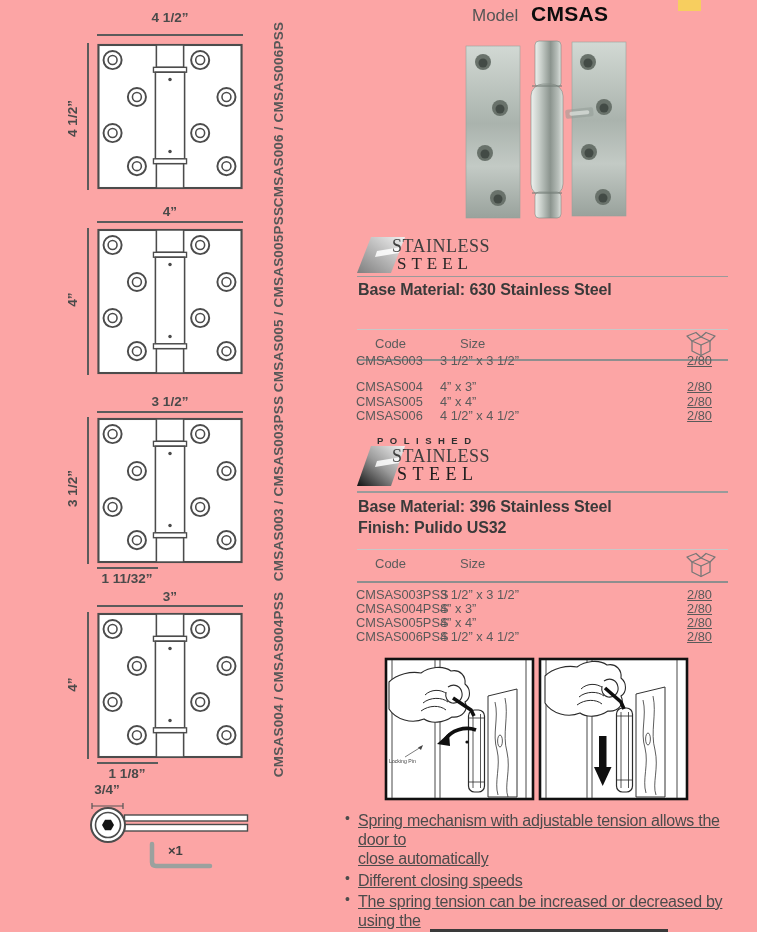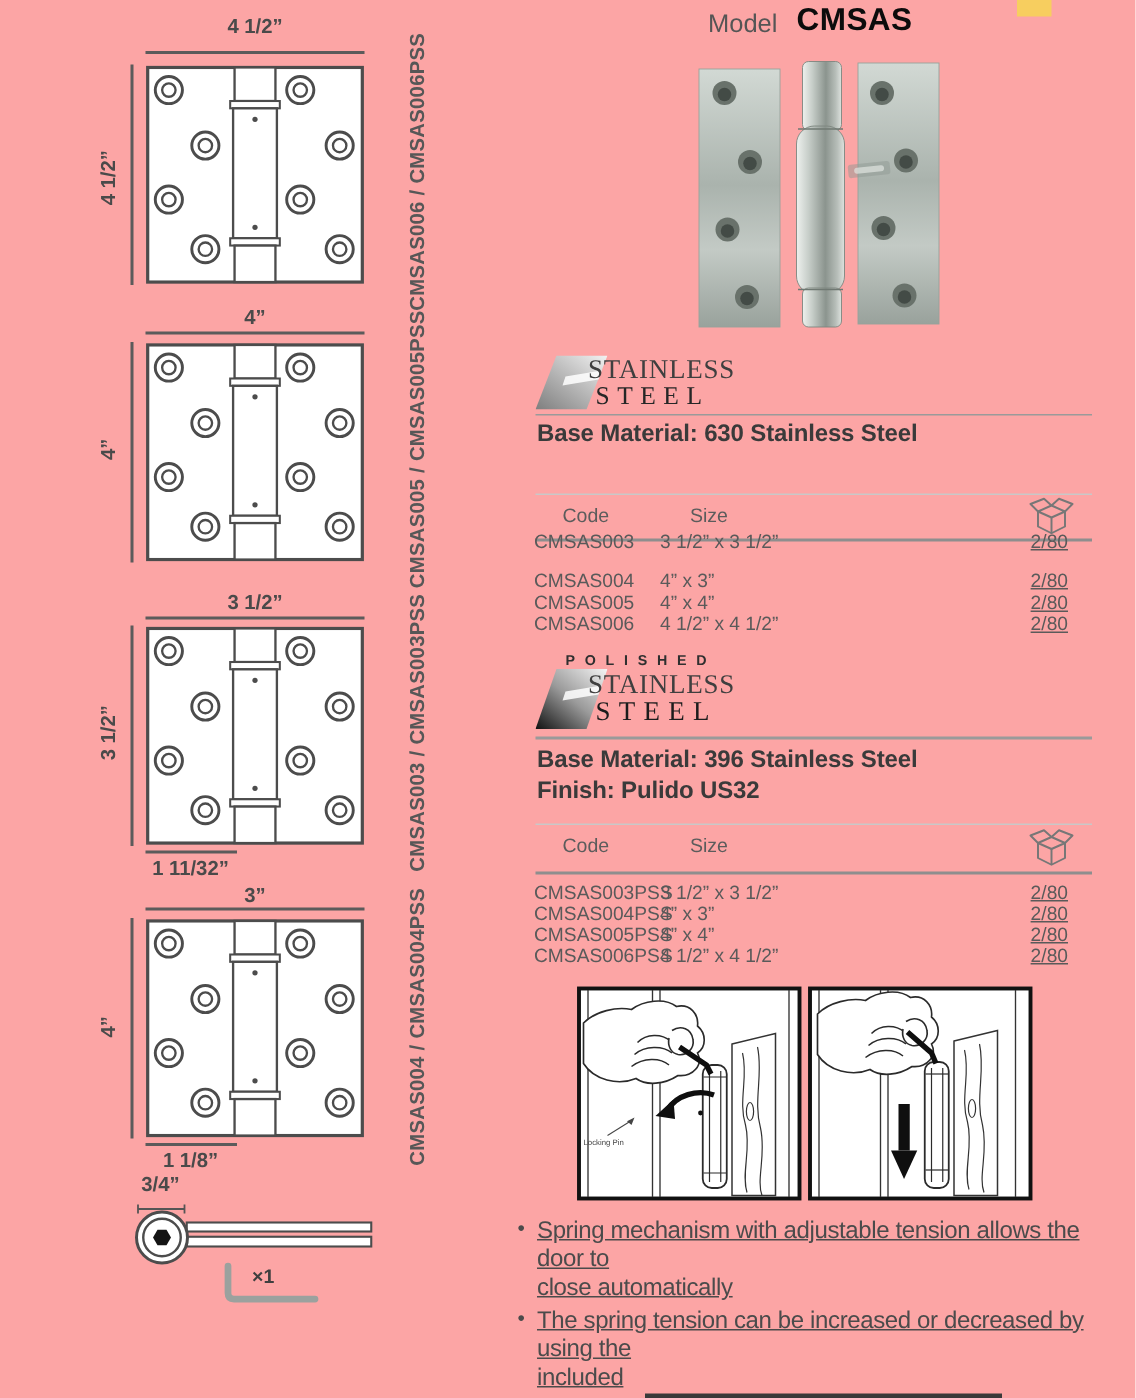--- a/index.html
+++ b/index.html
@@ -347,19 +347,20 @@
     <path d="M222,32 L238,46 L241,53" fill="none" stroke="#0f0f0f" stroke-width="3.6"></path>
     <g>
       <rect x="216" y="80" width="7.5" height="31" fill="#0f0f0f"></rect>
       <polygon points="211,111 228.5,111 219.7,130" fill="#0f0f0f"></polygon>
     </g>
   </svg>
 
   <ul class="features">
     <li>Spring mechanism with adjustable tension allows the door to
 close automatically</li>
+    <li>Different closing speeds</li>
     <li>The spring tension can be increased or decreased by using the
  included</li>
     <li>Supplied with wood screw</li>
   </ul>
 
   <div class="bottom-bar"></div>
 </div>
 
 </body></html>

